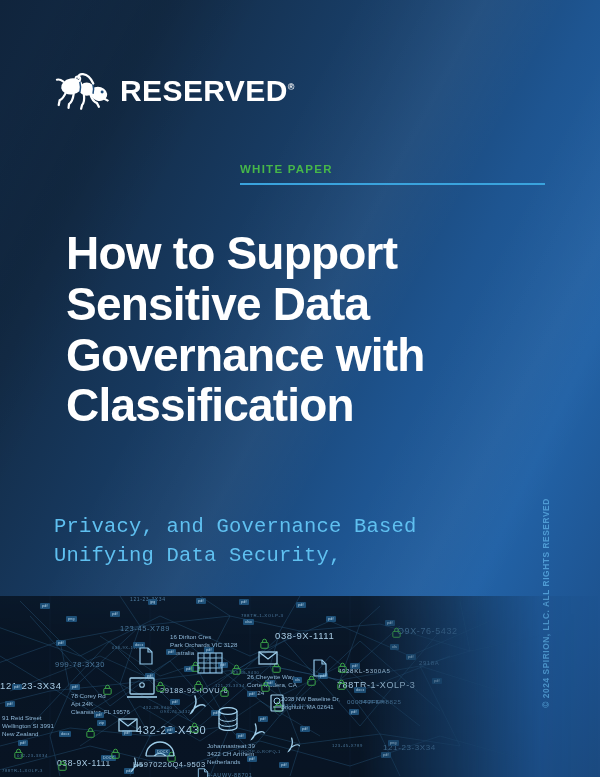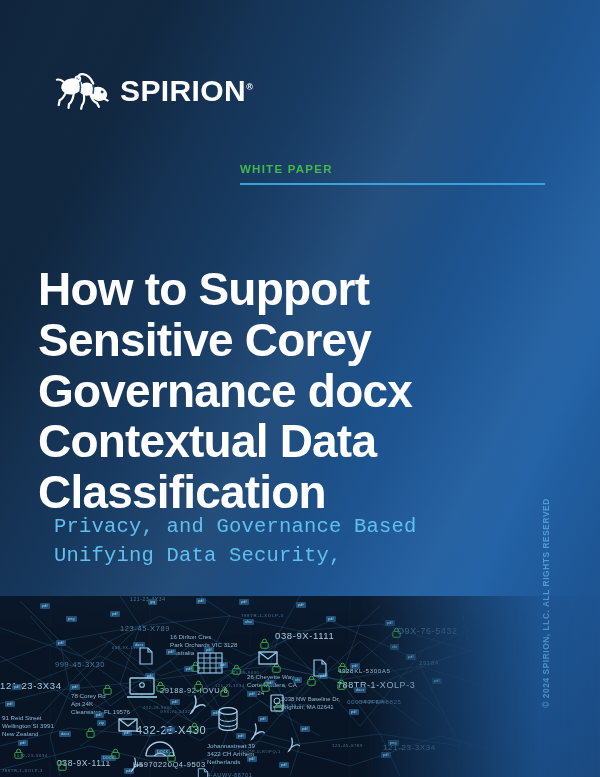--- a/index.html
+++ b/index.html
@@ -62,27 +62,26 @@
     letter-spacing:1.25px;
   }
   #rule{
     margin-top:8px;
     height:2px; width:100%;
     background:#3aa3dd;
   }
 
   
   #title{
-    position:absolute; left:38px; top:228px; width:470px;
+    position:absolute; left:66px; top:228px; width:470px;
     color:#ffffff;
     font-size:46px;
     font-weight:bold;
     line-height:1.105;
     letter-spacing:-0.8px;
-    margin-top:36px;
   }
   #title .line{ display:block; white-space:nowrap; }
 
   
   #subtitle{
     position:absolute; left:54px; top:512px; width:460px;
     color:#5fc0f0;
     font-family:"Liberation Mono", "DejaVu Sans Mono", monospace;
     font-size:20.5px;
     line-height:1.42;
@@ -177,33 +176,32 @@
         <path d="M41 16 q-4 -9 -11 -10 q-5 -0.6 -5 4" stroke="#ffffff" stroke-width="2.4" fill="none" stroke-linecap="round"></path>
         <circle cx="24.5" cy="11" r="2.6" fill="none" stroke="#ffffff" stroke-width="2"></circle>
 
         <path d="M12 25 q-3 7 -7 9 l-1 5" stroke="#ffffff" stroke-width="2.4" fill="none" stroke-linecap="round"></path>
         <path d="M20 27 q-1 8 -5 11 l-0.5 4" stroke="#ffffff" stroke-width="2.4" fill="none" stroke-linecap="round"></path>
         <path d="M31 28 q1 8 -2 11 l-1 4" stroke="#ffffff" stroke-width="2.4" fill="none" stroke-linecap="round"></path>
         <path d="M38 28 q2 7 7 9 l2 4" stroke="#ffffff" stroke-width="2.4" fill="none" stroke-linecap="round"></path>
         <path d="M9 14 q-4 -3 -7 -2" stroke="#ffffff" stroke-width="2.2" fill="none" stroke-linecap="round"></path>
       </g>
     </svg>
-    <div class="wordmark"><span>SPIRION</span><span class="tm">®</span></div>
+    <div class="wordmark"><span>RESERVED</span><span class="tm">®</span></div>
   </div>
 
   <div id="eyebrow-wrap">
     <div id="eyebrow">WHITE PAPER</div>
     <div id="rule"></div>
   </div>
 
   <h1 id="title">
       <span class="line">How to Support</span>
-      <span class="line">Sensitive Corey</span>
-      <span class="line">Governance docx</span>
-      <span class="line">Contextual Data</span>
+      <span class="line">Sensitive Data</span>
+      <span class="line">Governance with</span>
       <span class="line">Classification</span>
     </h1>
 
   <div id="subtitle">
       <span class="line">Privacy, and Governance Based</span>
       <span class="line">Unifying Data Security,</span>
     </div>
 
   <div id="copyright">© 2024 SPIRION, LLC. ALL RIGHTS RESERVED</div>
 
@@ -248,21 +246,21 @@
 Clearwater, FL 19576</div>
           <div class="vz-label" style="left: 2px; top: 118px; font-size: 6.2px;">91 Reid Street
 Wellington SI 3991
 New Zealand</div>
           <div class="vz-label" style="left: 281px; top: 100px; font-size: 6px;">2038 NW Baseline Dr,
 Brighton, MA 02641</div>
           <div class="vz-label" style="left: 207px; top: 146px; font-size: 6.2px;">Johannastreat 39
 3422 CH Arnhem
 Netherlands</div>
           <div class="vz-code dim" style="left: 120px; top: 28px; font-size: 7.5px;">123-45-X789</div>
-          <div class="vz-code dim" style="left: 55px; top: 64px; font-size: 7.5px;">999-45-3X30</div>
+          <div class="vz-code dim" style="left: 55px; top: 64px; font-size: 7.5px;">999-78-3X30</div>
           <div class="vz-code" style="left: 0px; top: 84px; font-size: 9.5px;">121-23-3X34</div>
           <div class="vz-code" style="left: 160px; top: 90px; font-size: 7.5px;">29188-92-IOVU-6</div>
           <div class="vz-code" style="left: 275px; top: 34px; font-size: 9.5px;">038-9X-1111</div>
           <div class="vz-code dim" style="left: 397px; top: 30px; font-size: 9px;">O9X-76-5432</div>
           <div class="vz-code dim" style="left: 419px; top: 64px; font-size: 6px;">2918A</div>
           <div class="vz-code" style="left: 338px; top: 71px; font-size: 6.2px;">4928KL-5300A5</div>
           <div class="vz-code" style="left: 337px; top: 84px; font-size: 9px;">788TR-1-XOLP-3</div>
           <div class="vz-code dim" style="left: 347px; top: 102px; font-size: 6.2px;">000349FEH8825</div>
           <div class="vz-code" style="left: 136px; top: 128px; font-size: 11px;">432-28-X430</div>
           <div class="vz-code" style="left: 57px; top: 162px; font-size: 8.5px;">038-9X-1111</div>

